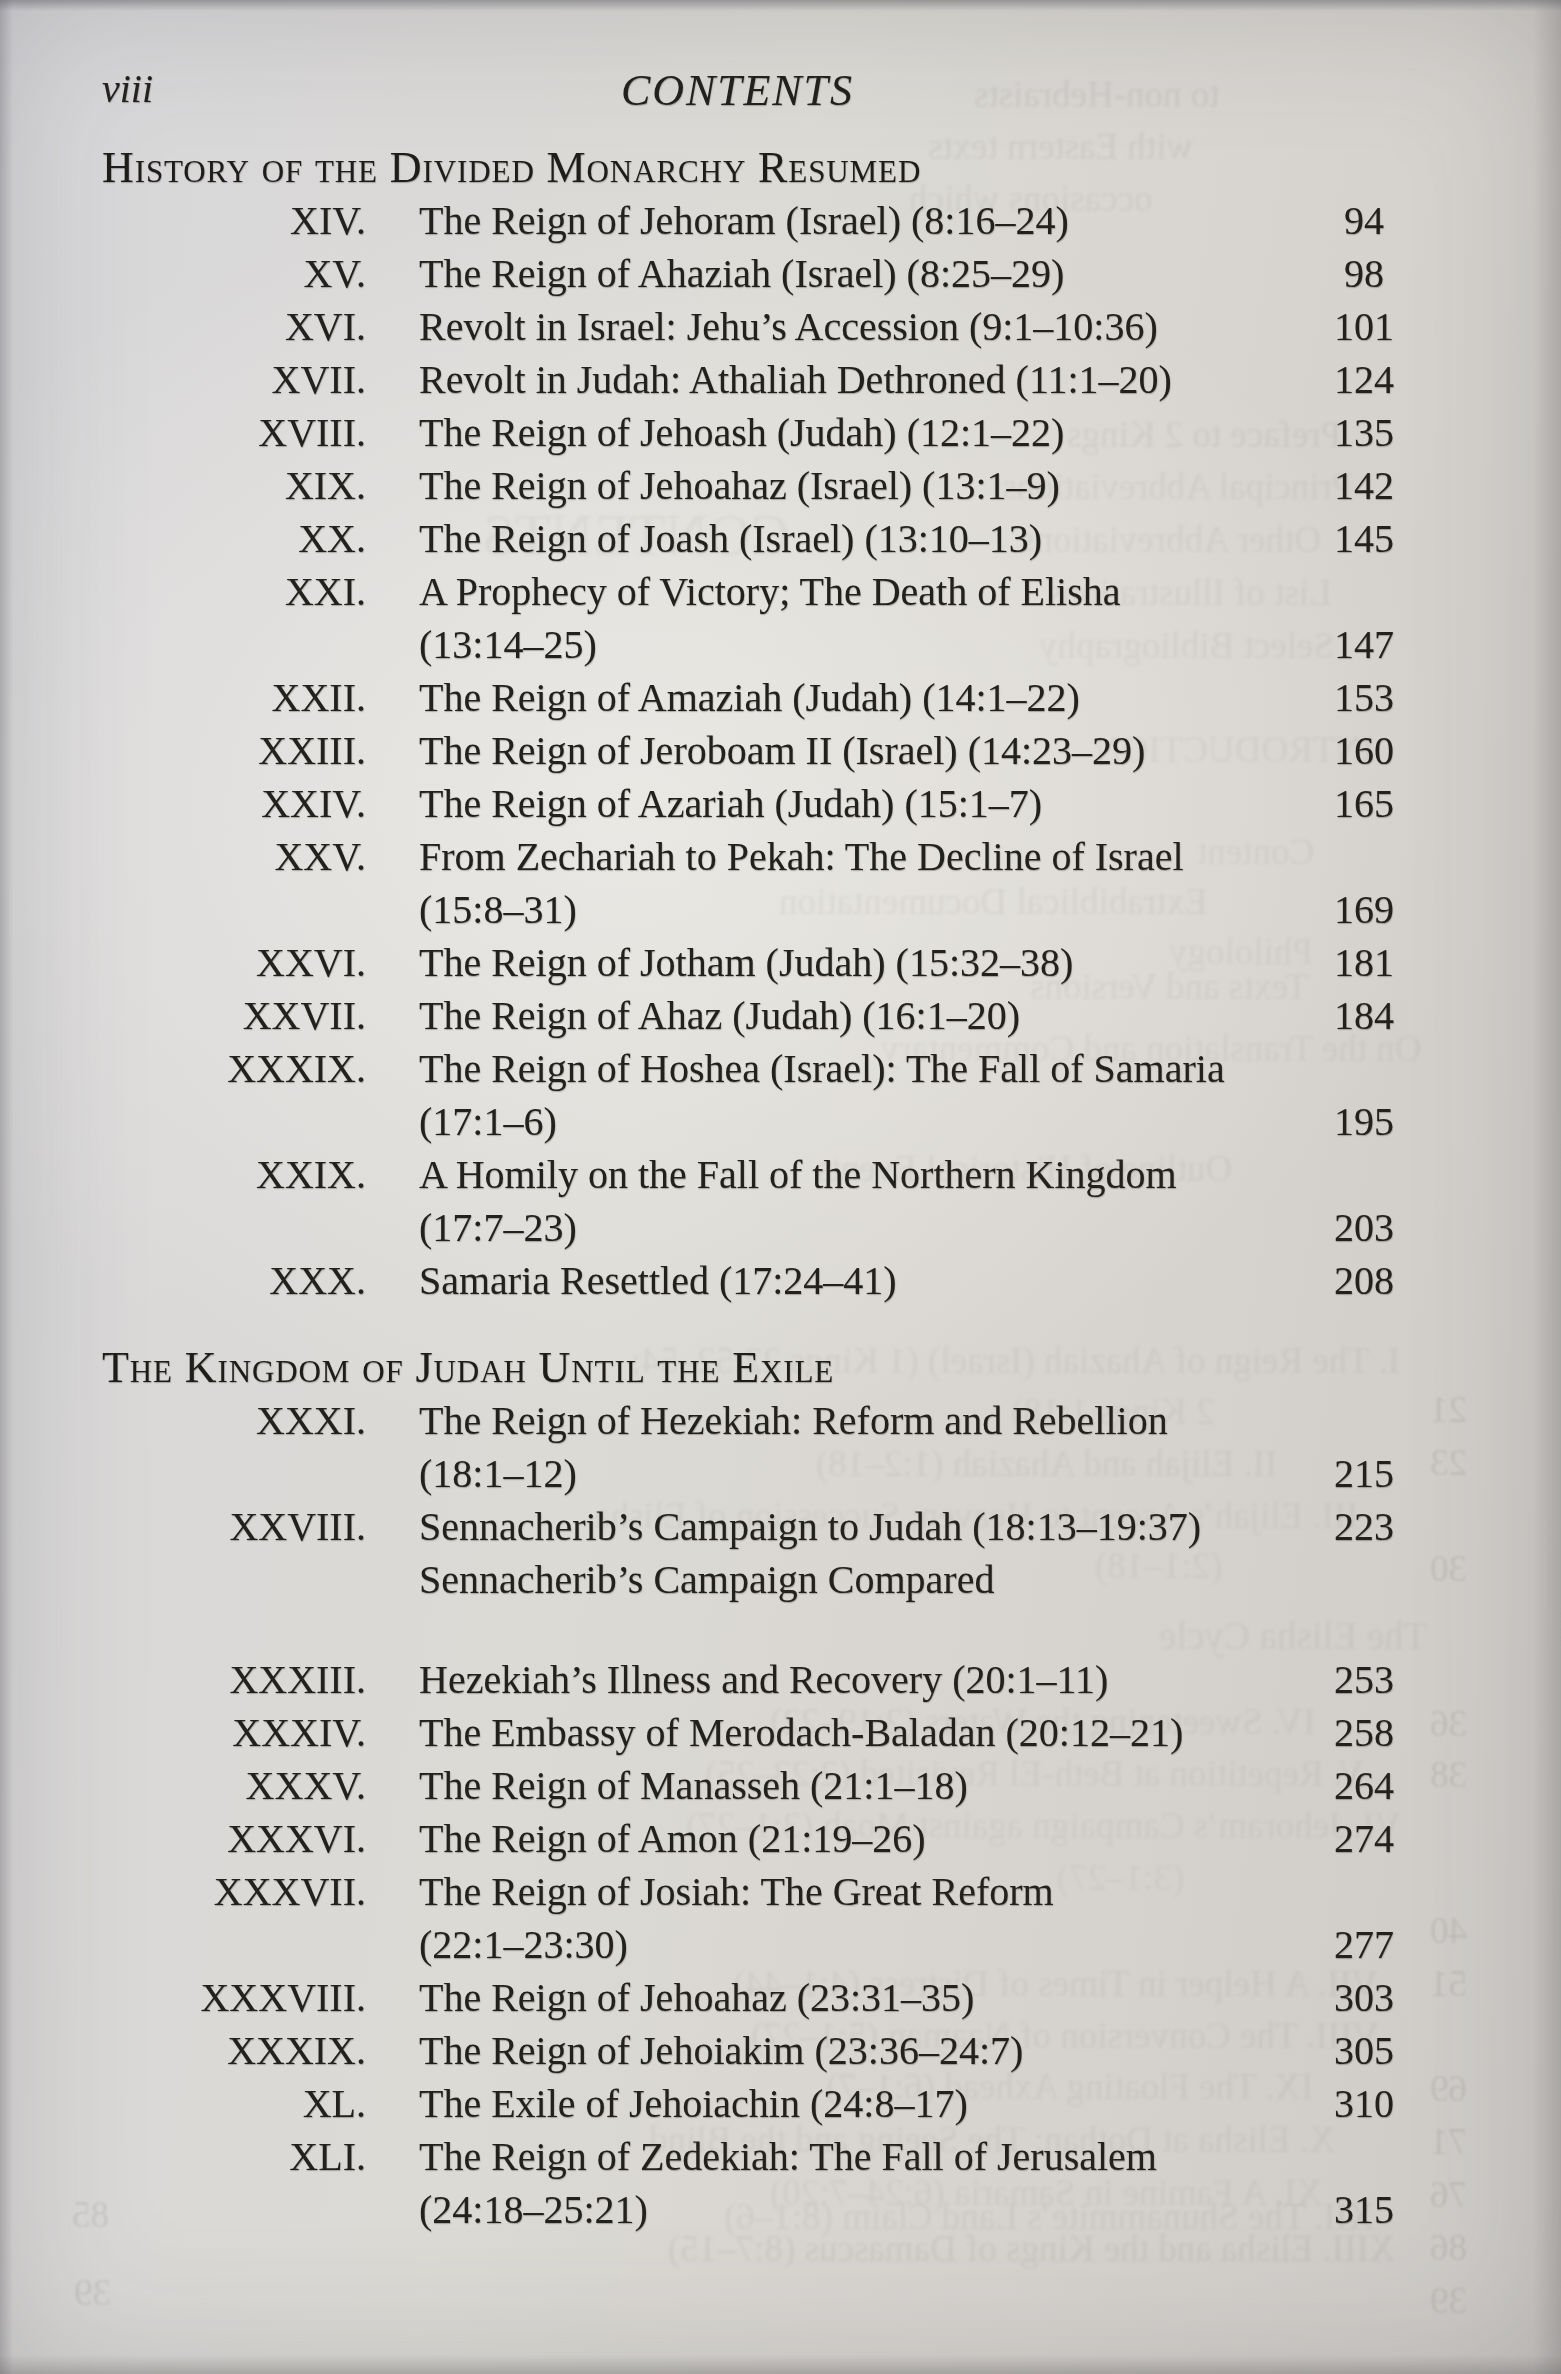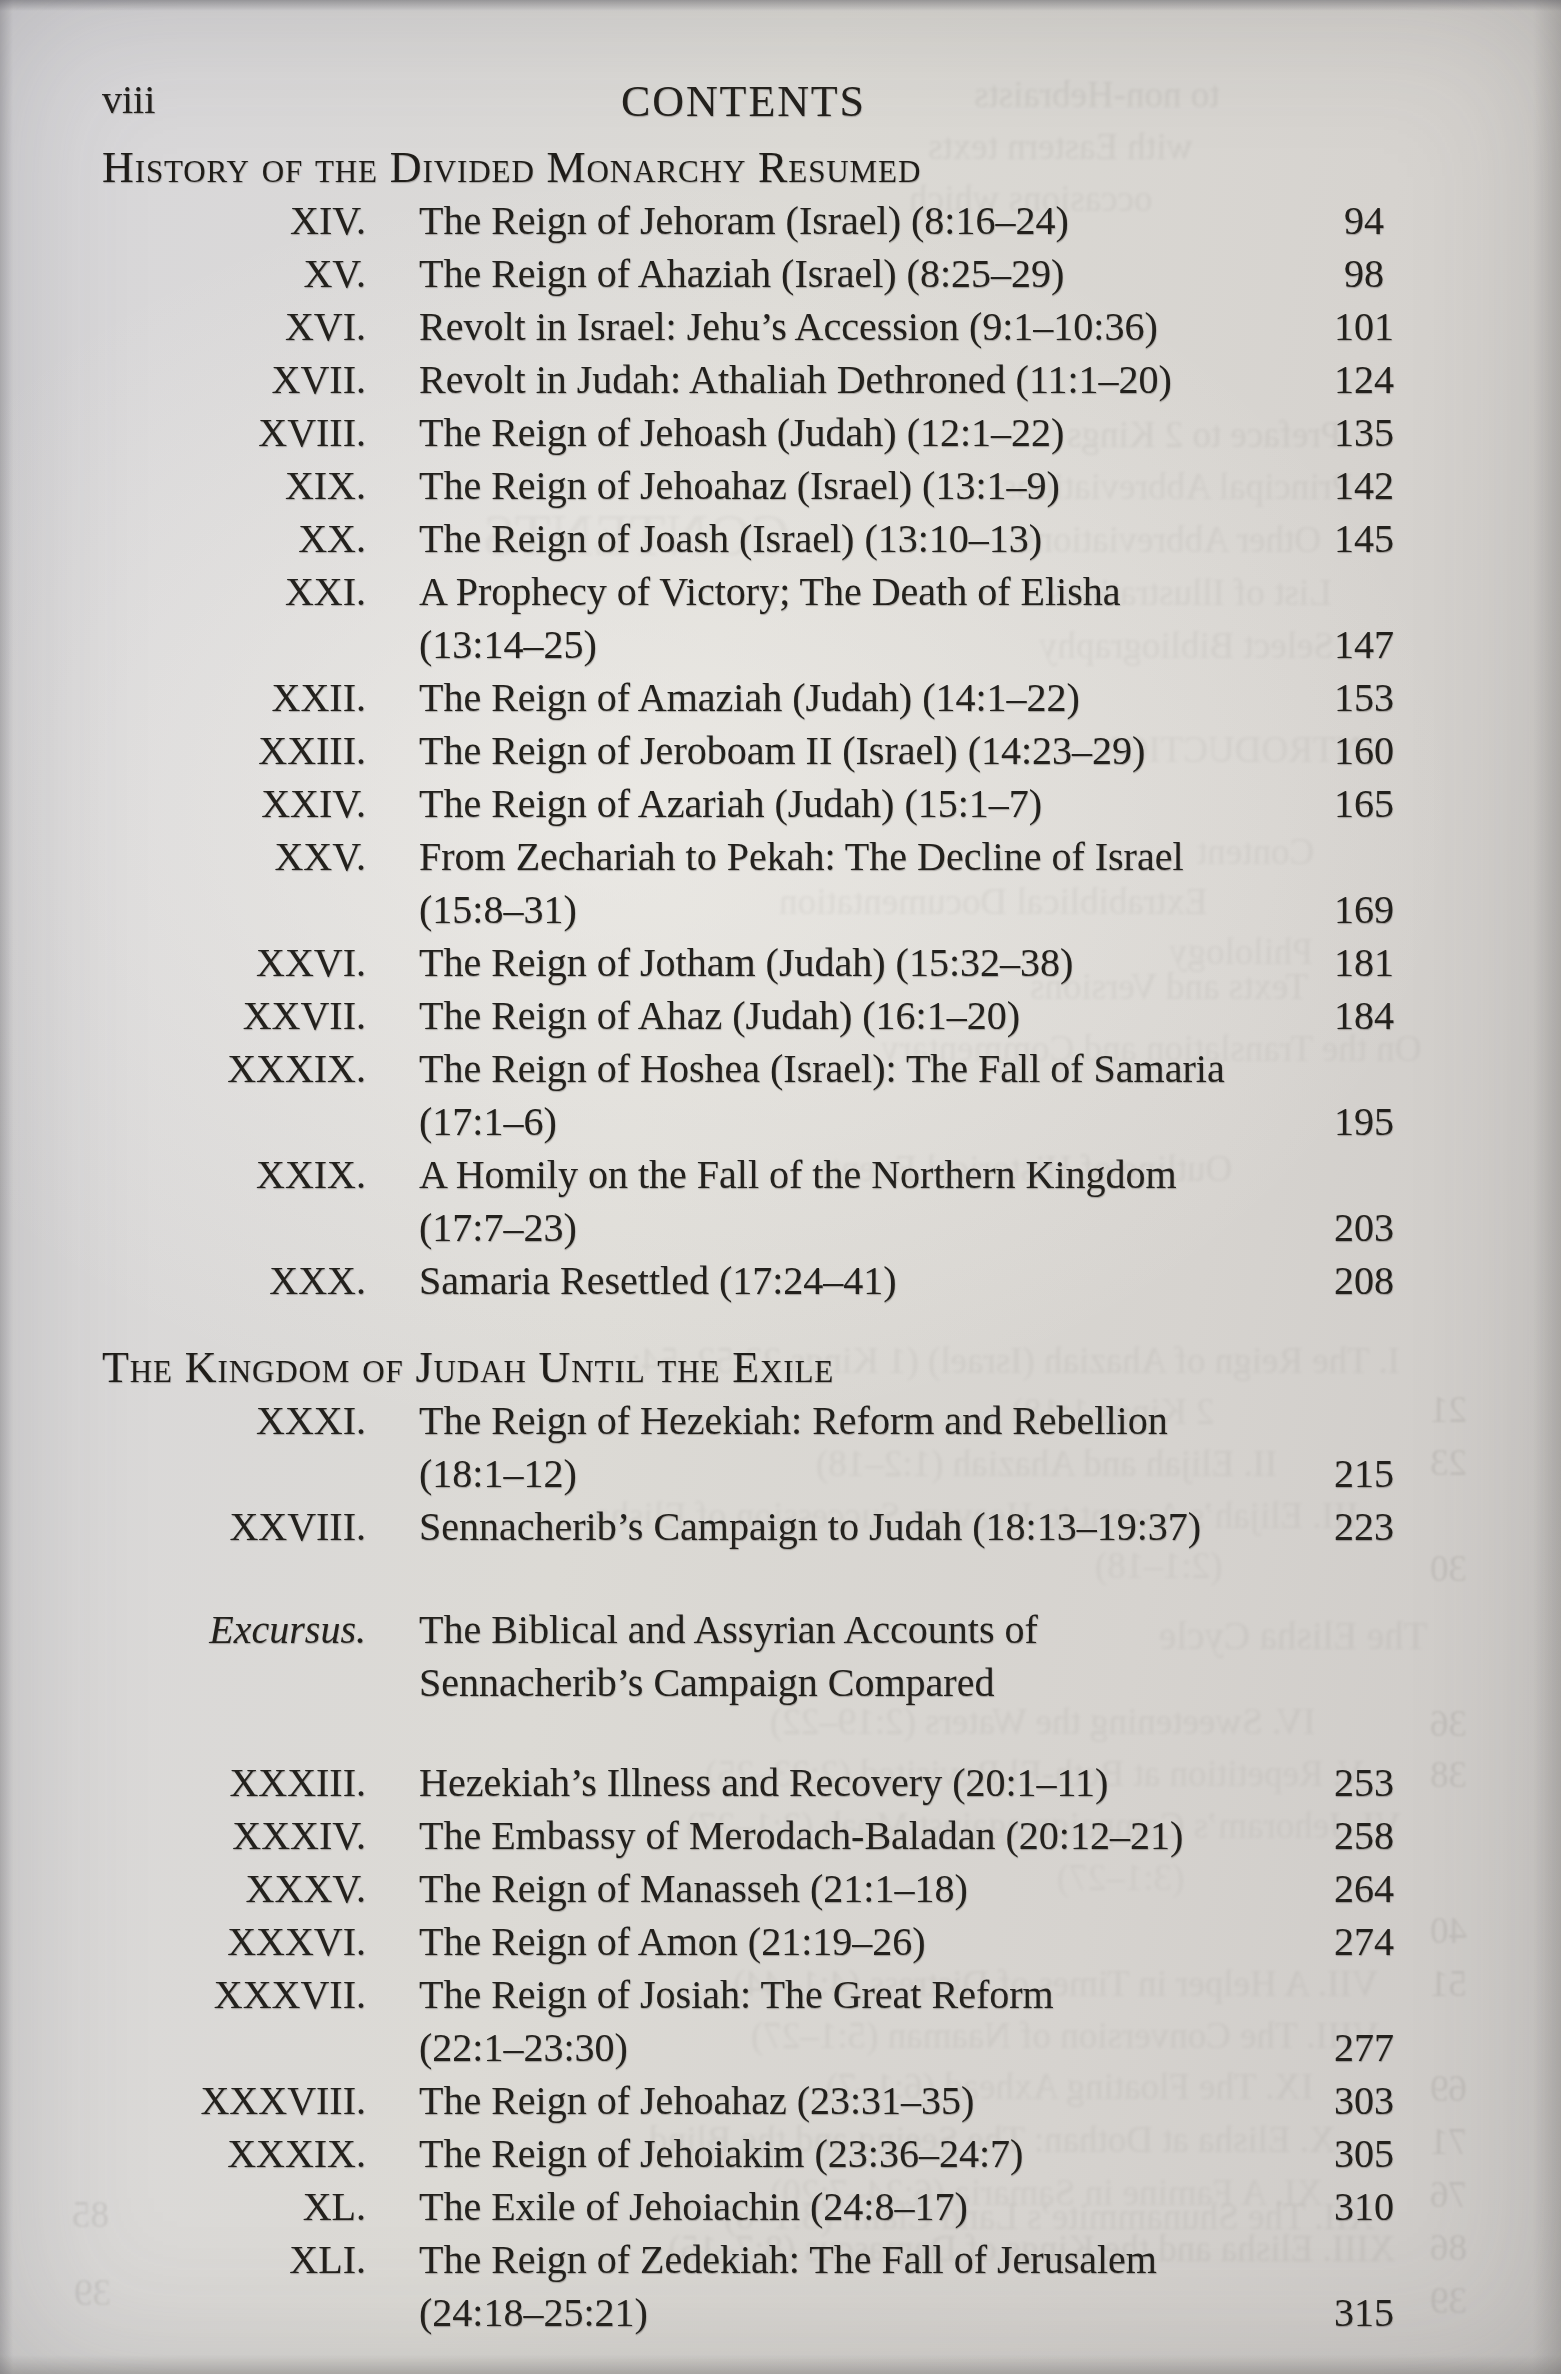--- a/index.html
+++ b/index.html
@@ -25,21 +25,21 @@
   
   #ghosts{position:absolute;inset:0;pointer-events:none;}
   .ghost{
     position:absolute;transform:scaleX(-1);filter:blur(1.5px);
     color:#5f5b55;opacity:.09;white-space:nowrap;line-height:1;font-size:37px;
   }
   .ghost-num{filter:blur(1.1px);}
 
   
   .printed{text-shadow:0.5px 0.5px 1.1px rgba(55,50,45,.35);}
-  #pagehead{position:absolute;left:102px;top:78px;width:1313px;height:43px;}
+  #pagehead{position:absolute;left:102px;top:67px;width:1313px;height:43px;font-style:italic;}
   #folio{position:absolute;left:0;top:0;font-size:40px;line-height:43px;}
   #runhead{position:absolute;left:519px;top:3.7px;font-size:44px;letter-spacing:1.9px;line-height:39px;}
 
   #toc{position:absolute;left:102px;top:141px;width:1313px;font-family:Liberation Serif, serif;}
   .sec-heading{
     height:53px;line-height:53px;font-size:44px;
     font-variant:small-caps;letter-spacing:0.9px;color:#1f1d19;
   }
   .row{display:flex;height:53px;line-height:53px;font-size:40px;}
   .num{width:264px;text-align:right;flex:none;}
@@ -223,25 +223,20 @@
       <div class="row">
         <div class="num"></div>
         <div class="title">(18:1–12)</div>
         <div class="pg">215</div>
       </div>
       <div class="row">
         <div class="num">XXVIII.</div>
         <div class="title">Sennacherib’s Campaign to Judah (18:13–19:37)</div>
         <div class="pg">223</div>
       </div>
-      <div class="row" style="margin-top: 50px;">
-        <div class="num italic">Excursus.</div>
-        <div class="title">The Biblical and Assyrian Accounts of</div>
-        <div class="pg"></div>
-      </div>
       <div class="row">
         <div class="num"></div>
         <div class="title">Sennacherib’s Campaign Compared</div>
         <div class="pg"></div>
       </div>
       <div class="row" style="margin-top: 47px;">
         <div class="num">XXXIII.</div>
         <div class="title">Hezekiah’s Illness and Recovery (20:1–11)</div>
         <div class="pg">253</div>
       </div>

